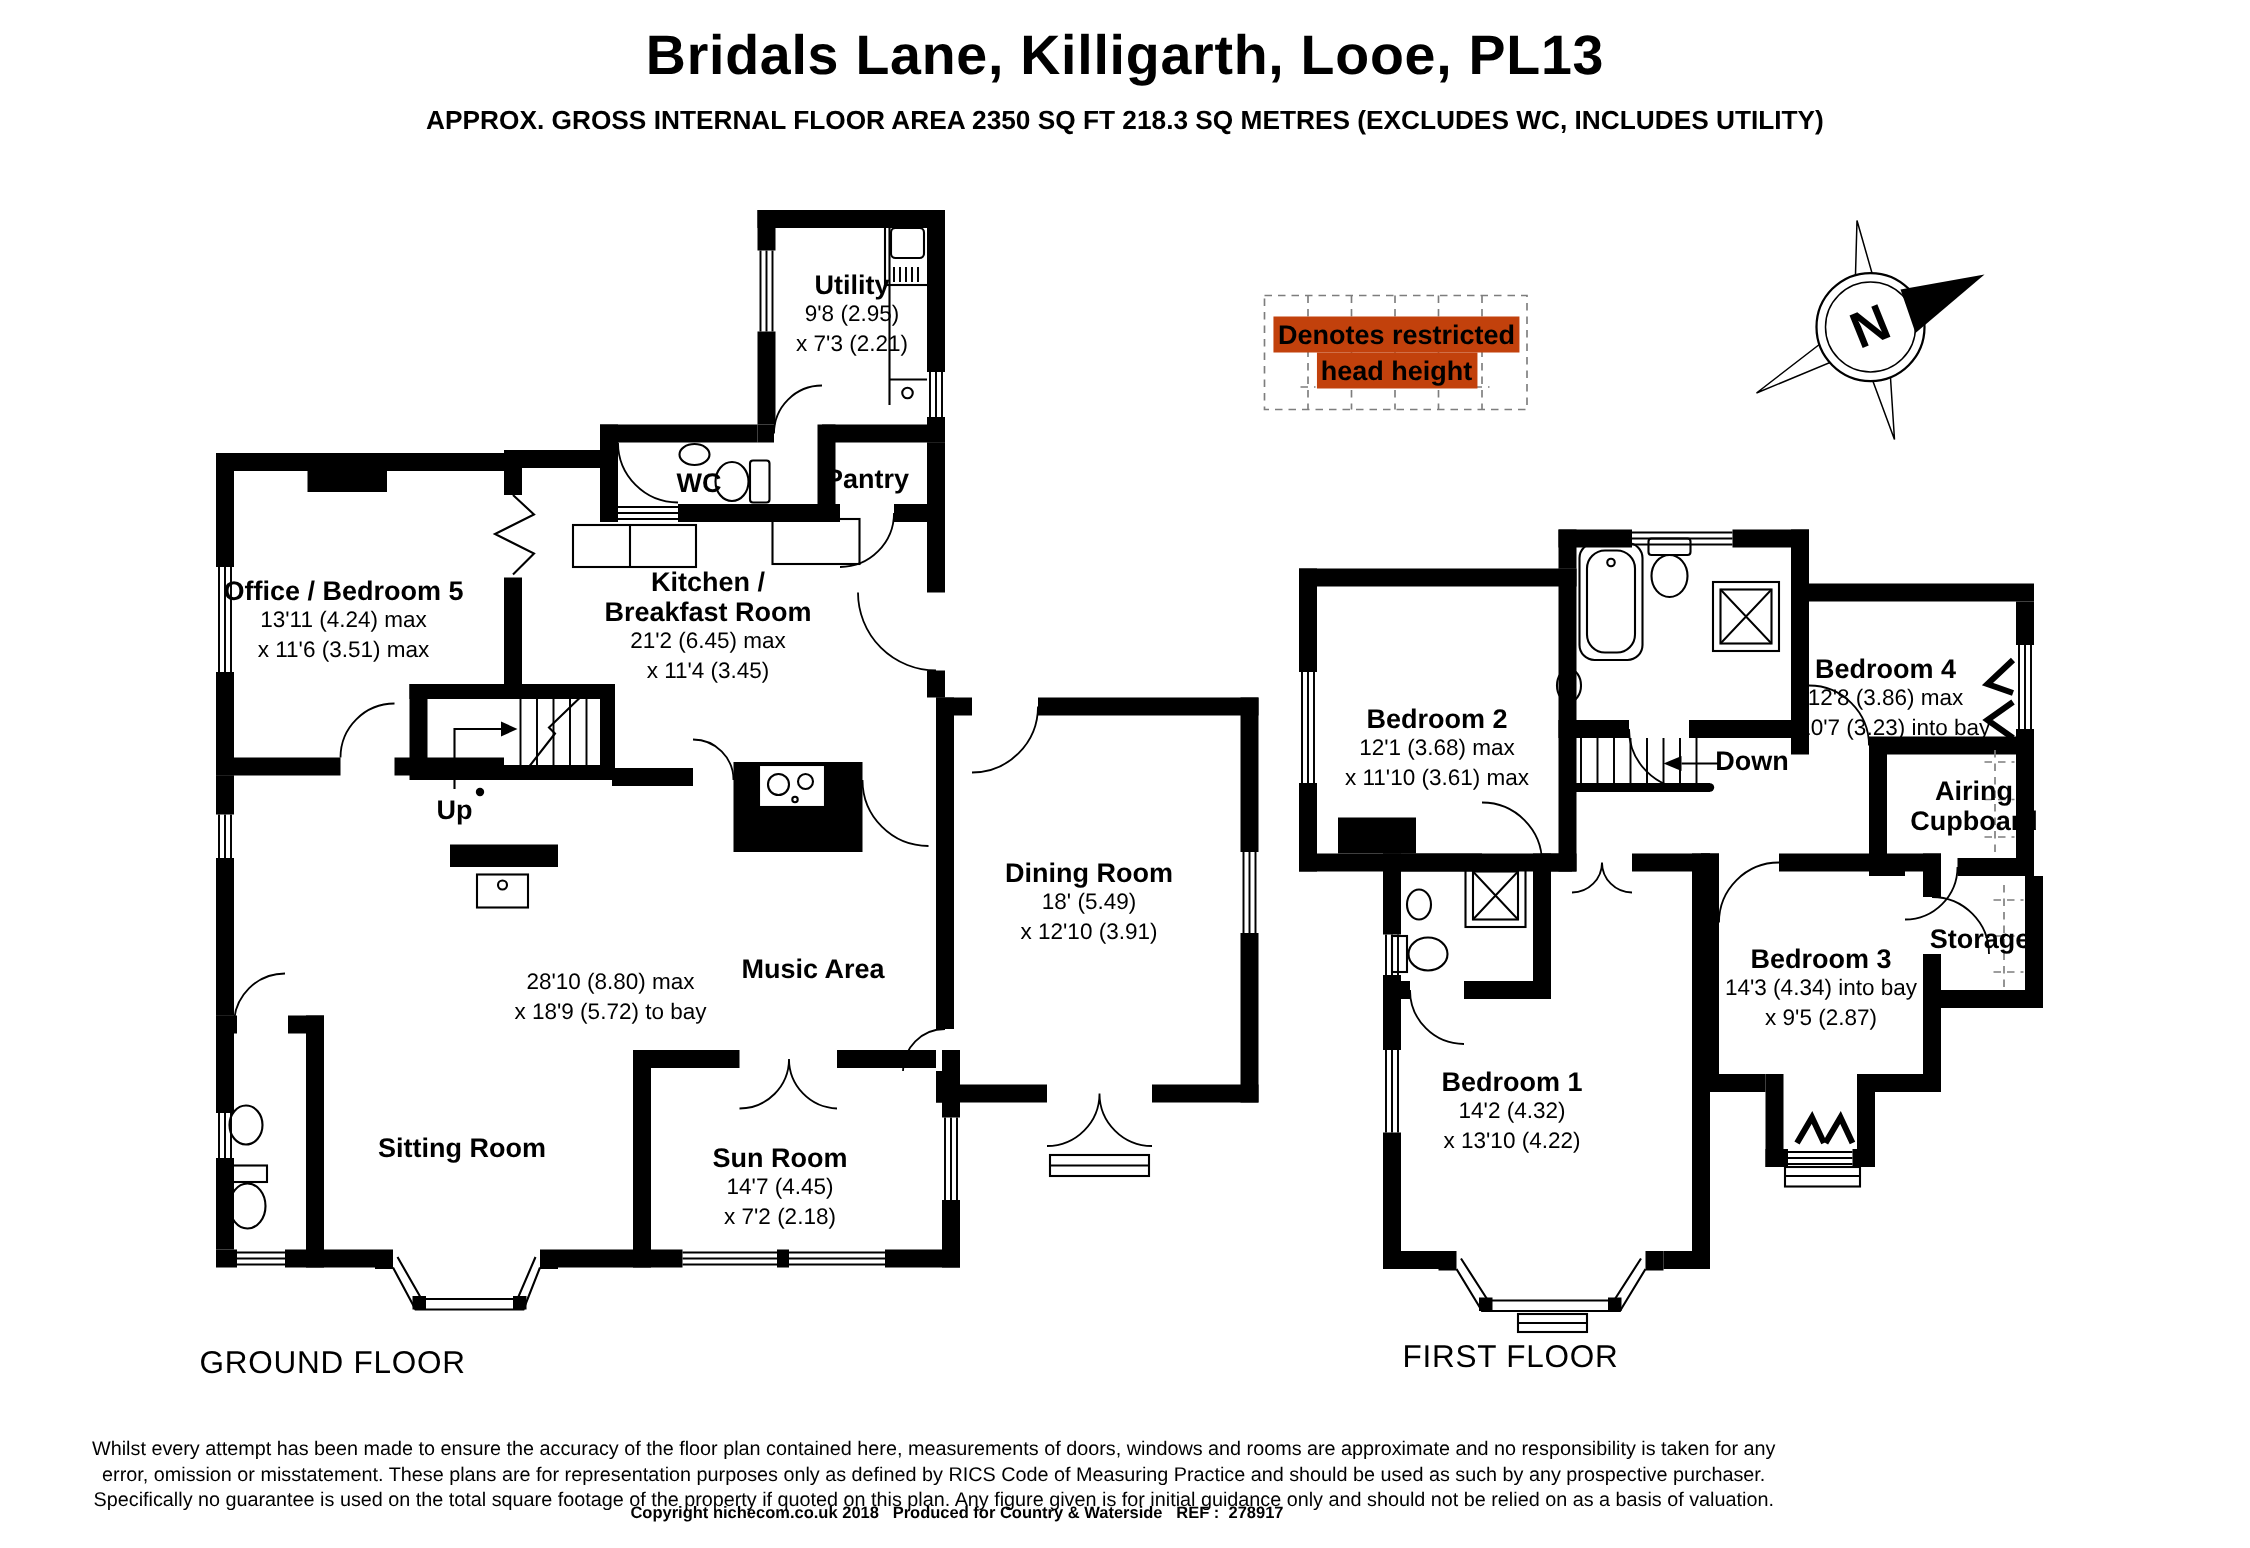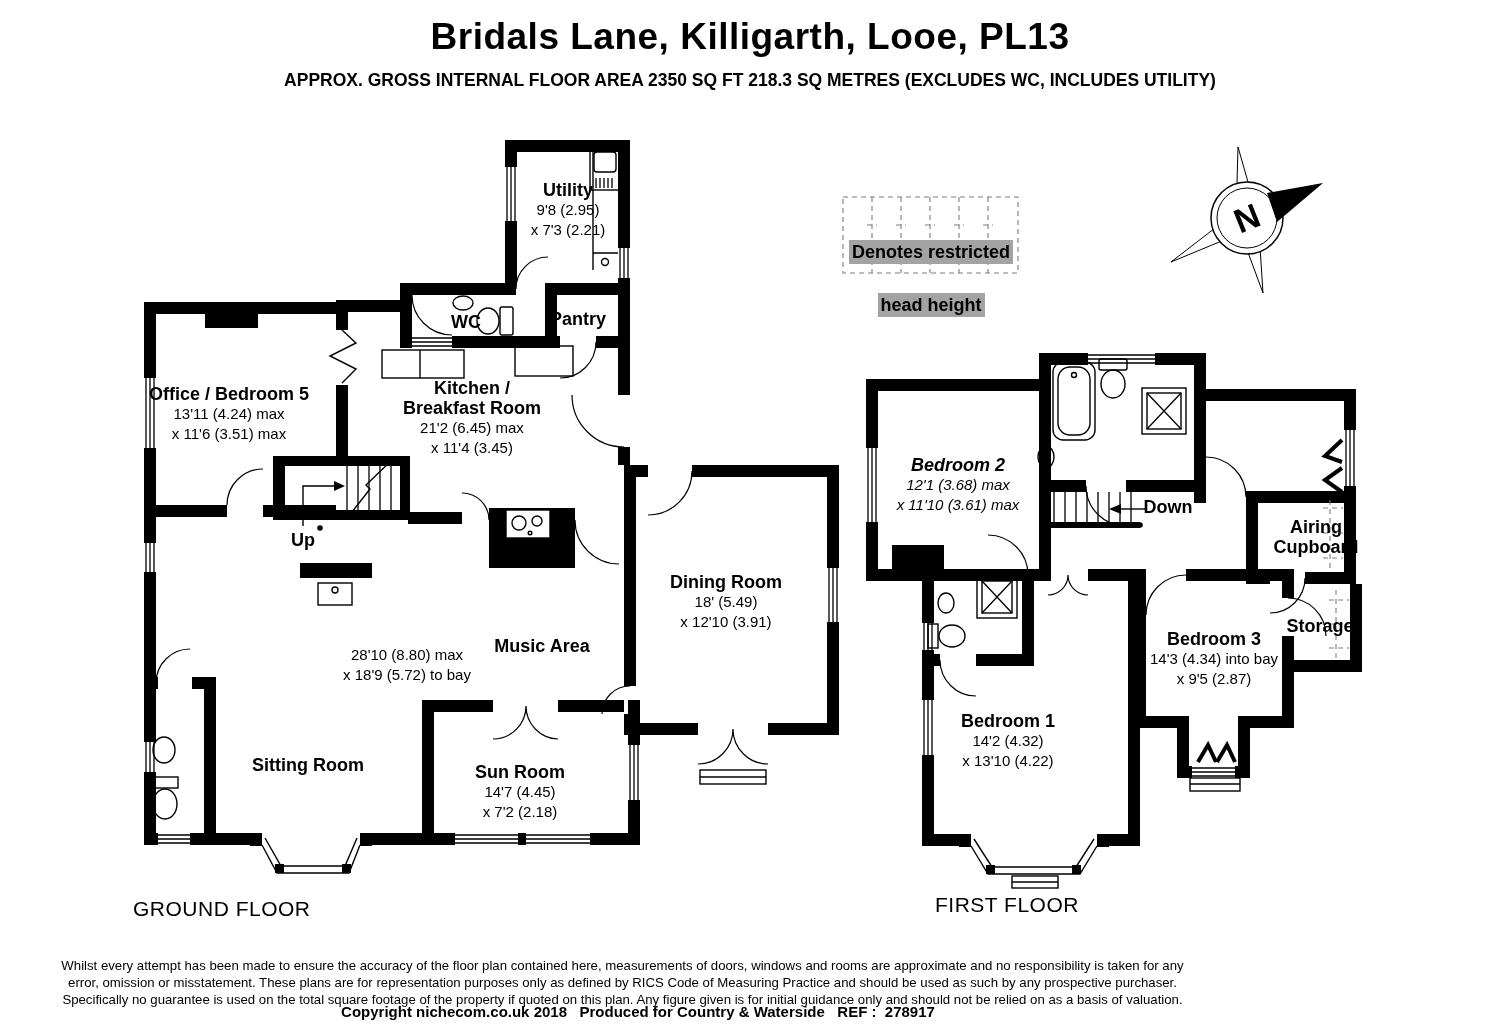--- a/index.html
+++ b/index.html
@@ -15,24 +15,24 @@
   .tw{fill:#fff;stroke:#000;stroke-width:1.4;}
   .wl{fill:none;stroke:#000;stroke-width:1.3;}
   .arc{fill:none;stroke:#000;stroke-width:1.2;}
   .dash{fill:none;stroke:#7d7d7d;stroke-width:1.1;stroke-dasharray:5 4;}
   .lbl{position:absolute;transform:translateX(-50%);text-align:center;
        line-height:20px;font-size:15px;white-space:nowrap;}
   .lbl .nm{font-weight:bold;font-size:18px;}
   .floorlbl{position:absolute;font-size:21px;font-weight:normal;letter-spacing:0.5px;}
   .legend-text{position:absolute;transform:translateX(-50%);text-align:center;
        font-size:18px;font-weight:bold;line-height:24px;}
-  .legend-text div{background:#a3a3a3;padding:0 3px;display:inline-block;margin-top:29px;}
+  .legend-text div{background:#c2410c;padding:0 3px;display:inline-block;}
   .footer{position:absolute;left:0;width:1245px;text-align:center;font-size:13.2px;line-height:17px;}
   .copyright{position:absolute;left:0;top:1003px;width:1276px;text-align:center;
-       font-size:15px;font-weight:bold;white-space:pre;}
+       font-size:11px;font-weight:bold;white-space:pre;}
 </style>
 </head>
 <body>
 
 <div id="page">
 
   <div class="title">Bridals Lane, Killigarth, Looe, PL13</div>
   <div class="subtitle">APPROX. GROSS INTERNAL FLOOR AREA 2350 SQ FT 218.3 SQ METRES (EXCLUDES WC, INCLUDES UTILITY)</div>
 
   <svg width="1500" height="1032" viewBox="0 0 1500 1032">
@@ -377,24 +377,29 @@
     <div class="nm">Sun Room</div>
     <div>14'7 (4.45)</div>
     <div>x 7'2 (2.18)</div>
   </div>
   <div class="lbl" style="left:726px;top:572px;">
     <div class="nm">Dining Room</div>
     <div>18' (5.49)</div>
     <div>x 12'10 (3.91)</div>
   </div>
 
-  <div class="lbl" style="left:958px;top:455px;font-style:italic;">
+  <div class="lbl" style="left:958px;top:469px;">
     <div class="nm">Bedroom 2</div>
     <div>12'1 (3.68) max</div>
     <div>x 11'10 (3.61) max</div>
+  </div>
+  <div class="lbl" style="left:1257px;top:436px;">
+    <div class="nm">Bedroom 4</div>
+    <div>12'8 (3.86) max</div>
+    <div>x 10'7 (3.23) into bay</div>
   </div>
   <div class="lbl" style="left:1168px;top:497px;">
     <div class="nm">Down</div>
   </div>
   <div class="lbl" style="left:1316px;top:517px;">
     <div class="nm">Airing</div>
     <div class="nm">Cupboard</div>
   </div>
   <div class="lbl" style="left:1320px;top:616px;">
     <div class="nm">Storage</div>

